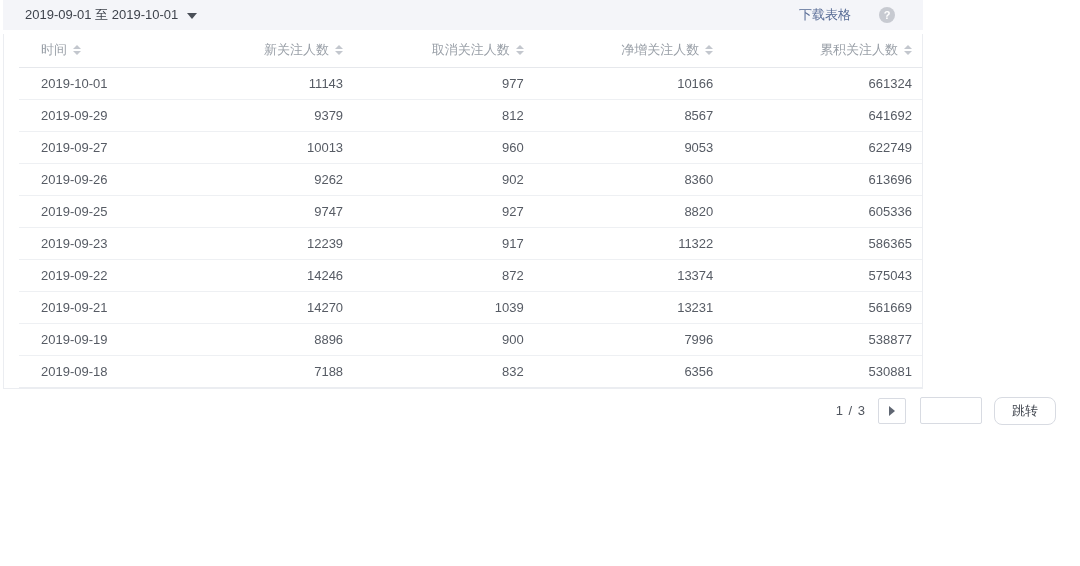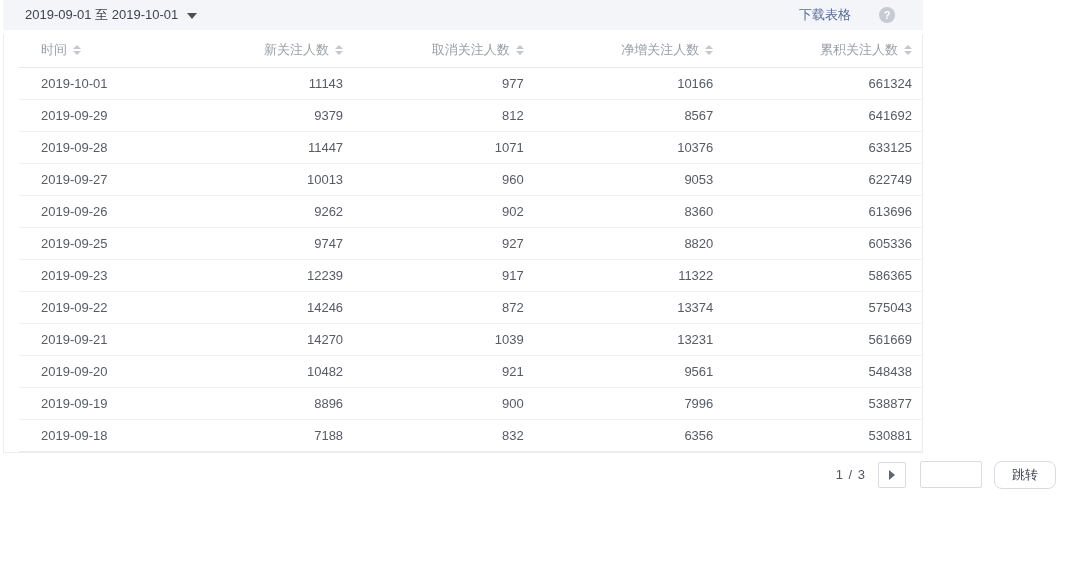--- a/index.html
+++ b/index.html
@@ -145,27 +145,20 @@
             <td>661324</td>
           </tr>
           <tr>
             <td>2019-09-29</td>
             <td>9379</td>
             <td>812</td>
             <td>8567</td>
             <td>641692</td>
           </tr>
           <tr>
-            <td>2019-09-28</td>
-            <td>11447</td>
-            <td>1071</td>
-            <td>10376</td>
-            <td>633125</td>
-          </tr>
-          <tr>
             <td>2019-09-27</td>
             <td>10013</td>
             <td>960</td>
             <td>9053</td>
             <td>622749</td>
           </tr>
           <tr>
             <td>2019-09-26</td>
             <td>9262</td>
             <td>902</td>
@@ -192,27 +185,20 @@
             <td>872</td>
             <td>13374</td>
             <td>575043</td>
           </tr>
           <tr>
             <td>2019-09-21</td>
             <td>14270</td>
             <td>1039</td>
             <td>13231</td>
             <td>561669</td>
-          </tr>
-          <tr>
-            <td>2019-09-20</td>
-            <td>10482</td>
-            <td>921</td>
-            <td>9561</td>
-            <td>548438</td>
           </tr>
           <tr>
             <td>2019-09-19</td>
             <td>8896</td>
             <td>900</td>
             <td>7996</td>
             <td>538877</td>
           </tr>
           <tr>
             <td>2019-09-18</td>

